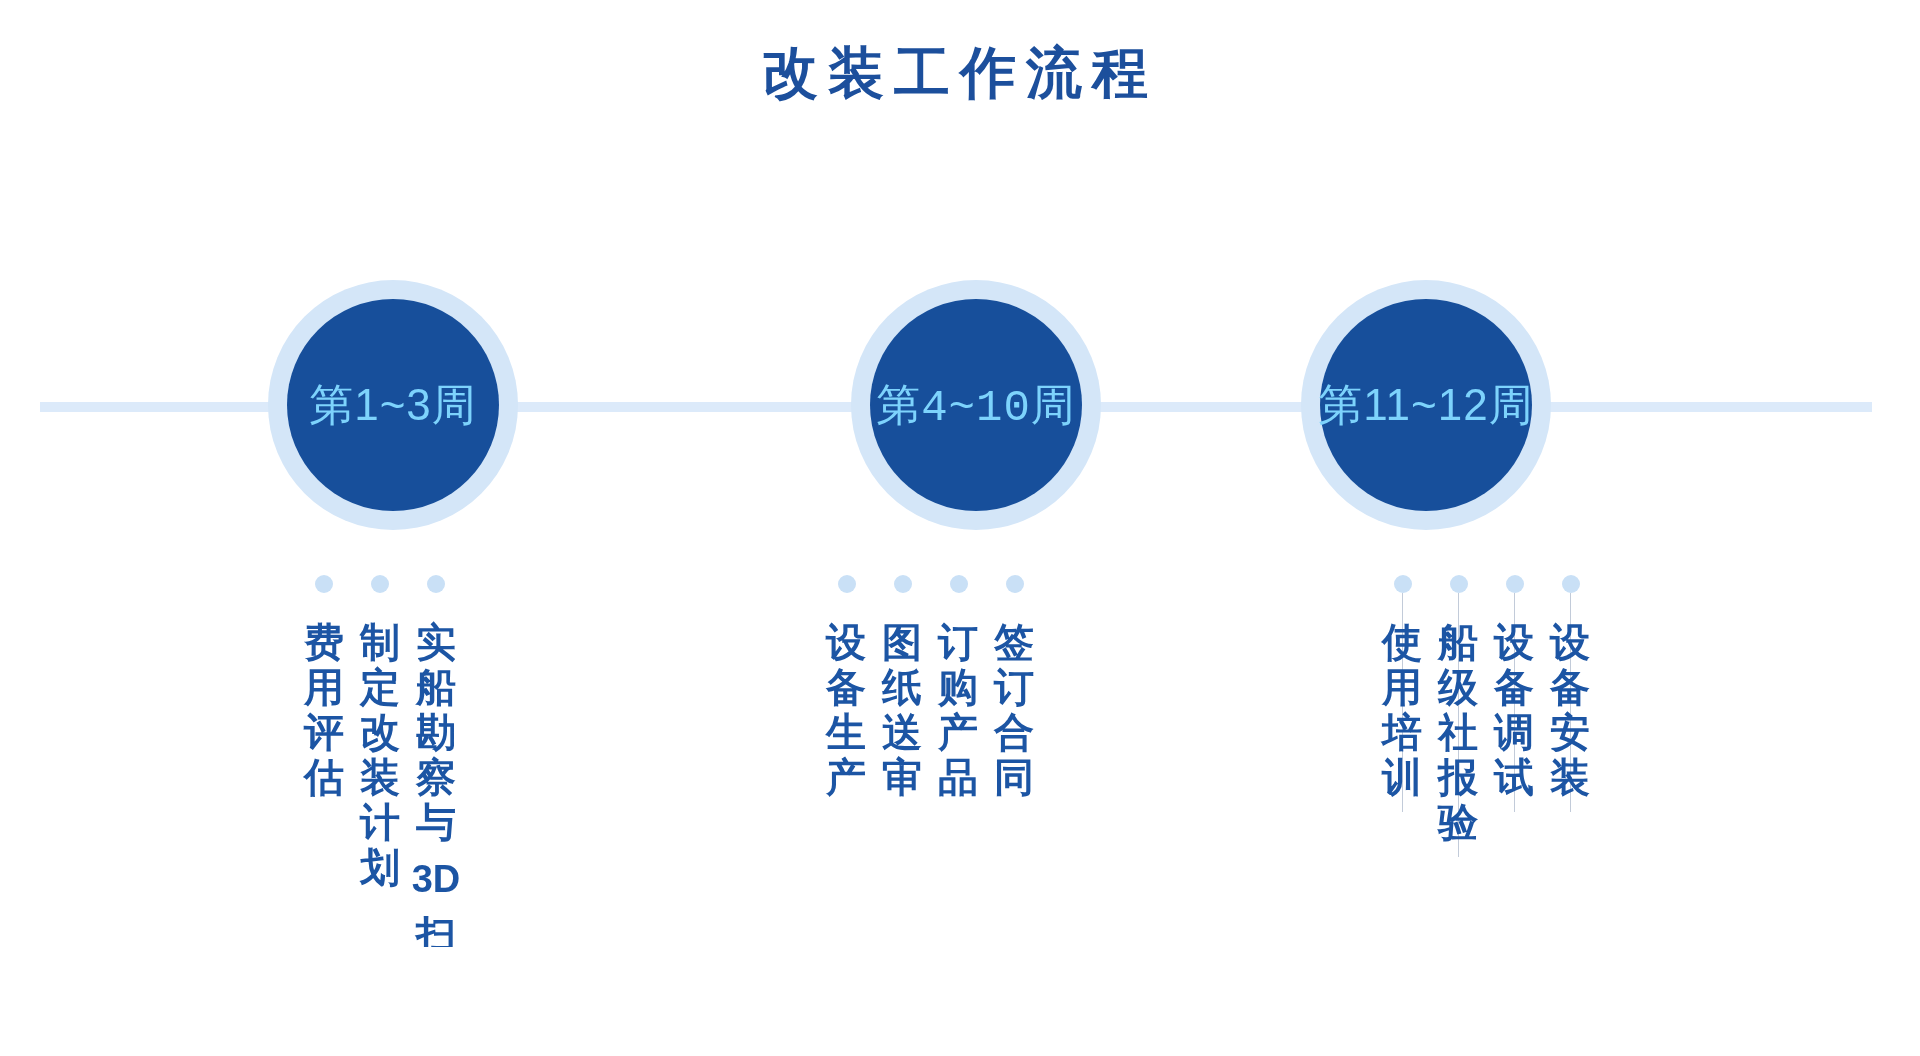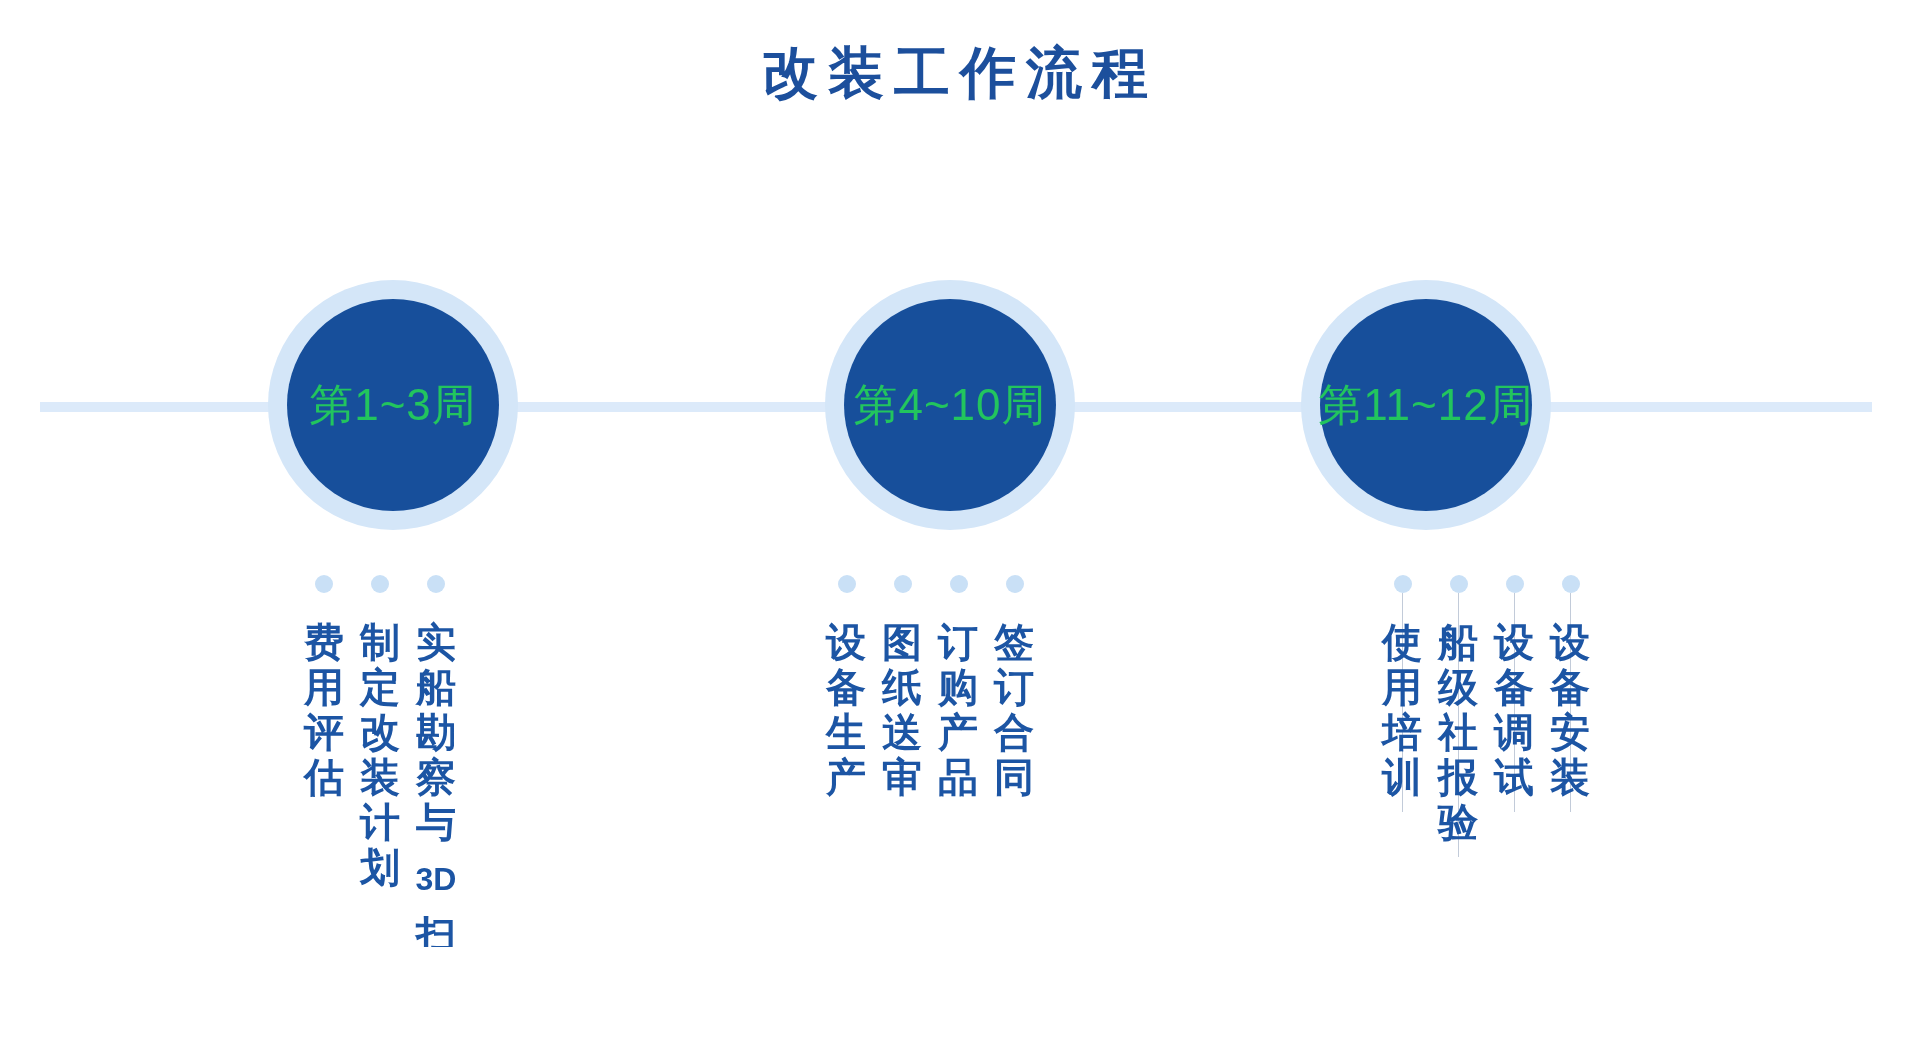--- a/index.html
+++ b/index.html
@@ -32,49 +32,49 @@
   .circle{
     position:absolute;top:280px;width:250px;height:250px;border-radius:50%;
     background:var(--ring);
   }
   .circle-inner{
     position:absolute;top:19px;left:19px;width:212px;height:212px;border-radius:50%;
     background:var(--dark);
     display:flex;align-items:center;justify-content:center;
   }
   .circle-label{
-    color:#22c55e;font-size:44px;font-weight:400;white-space:nowrap;letter-spacing:1px;
+    color:#7dd3fc;font-size:44px;font-weight:400;white-space:nowrap;letter-spacing:1px;
   }
 
   .dots{
     position:absolute;top:575px;display:flex;gap:38px;
   }
   .dot{width:18px;height:18px;border-radius:50%;background:var(--dot);}
 
   .cols{
     position:absolute;top:620px;display:flex;flex-direction:row-reverse;gap:16px;
   }
   .col{
     position:relative;width:40px;display:flex;flex-direction:column;align-items:center;
   }
   .cell{
     position:relative;z-index:1;height:45px;line-height:45px;font-size:40px;
     font-weight:700;color:var(--text);white-space:nowrap;text-align:center;
   }
-  .cell.latin{height:68px;line-height:68px;font-size:32px;}
+  .cell.latin{height:68px;line-height:68px;font-size:38px;}
   .guide{
     position:absolute;top:-27px;left:50%;width:1px;background:var(--guide);z-index:0;
   }
 
   
   .stage-0 .circle{left:268px;}
   .stage-0 .dots{left:315px;}
   .stage-0 .cols{left:304px;}
 
-  .stage-1 .circle{left:825px;}
+  .stage-1 .circle{left:851px;font-family:Liberation Mono, monospace;}
   .stage-1 .dots{left:838px;}
   .stage-1 .cols{left:826px;}
 
   .stage-2 .circle{left:1301px;}
   .stage-2 .dots{left:1394px;}
   .stage-2 .cols{left:1382px;}
 </style>
 </head>
 <body>
 

